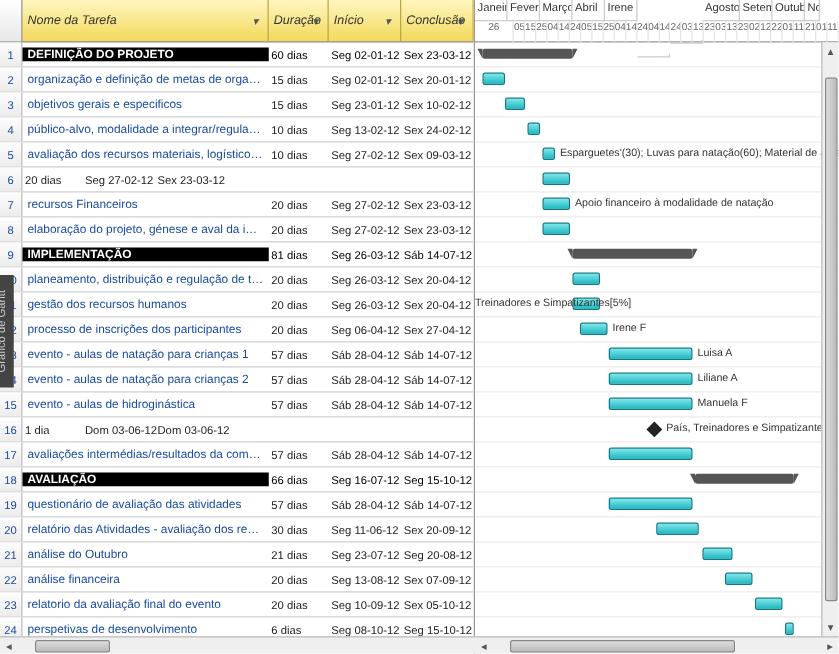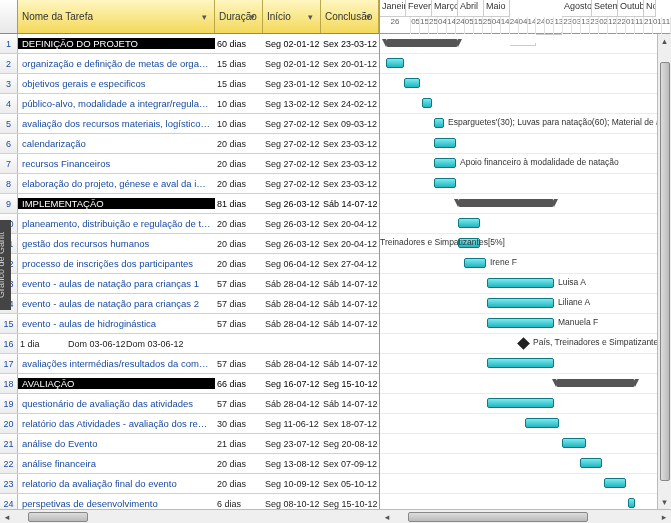--- a/index.html
+++ b/index.html
@@ -4,36 +4,36 @@
 <style>
 * { box-sizing: border-box; margin: 0; padding: 0; }
 body { font-family: Tahoma, Arial, sans-serif; font-size: 10px; background: #fff; width: 671px; height: 523px; overflow: hidden; position: relative; }
 .app { display: flex; width: 100%; height: 100%; }
 .left-pane { width: 380px; height: 100%; border-right: 1px solid #999; overflow: hidden; }
 .right-pane { flex: 1; height: 100%; overflow: hidden; position: relative; background: #fff; }
 .side-tab { position: absolute; left: -4px; top: 220px; width: 15px; height: 90px; background: #444; color: #ccc; writing-mode: vertical-rl; text-align: center; font-size: 9px; padding: 4px 0; transform: rotate(180deg); z-index: 20; }
 
 
 .thead { display: flex; background: linear-gradient(#fff6c0, #f3d95a); border-bottom: 1px solid #888; height: 34px; }
-.thead .cell { border-right: 1px solid #b8a84a; display: flex; align-items: center; padding: 0 4px; position: relative; color: #333; font-size: 10px; }
+.thead .cell { border-right: 1px solid #b8a84a; display: flex; align-items: flex-start; padding: 11px 4px; position: relative; color: #333; font-size: 10px; font-style: italic; }
 .thead .rownum { width: 18px; background: linear-gradient(#fefefe, #e8e8e8); border-right: 1px solid #999; }
 .thead .name { flex: 1; }
 .thead .dur { width: 48px; }
 .thead .start { width: 58px; }
 .thead .end { width: 58px; }
 .thead .drop { position: absolute; right: 2px; top: 50%; transform: translateY(-50%); width: 10px; height: 10px; color: #555; font-size: 9px; }
 
 .tbody { display: block; }
 .row { display: flex; height: 20px; border-bottom: 1px solid #d0d0d0; align-items: center; }
 .row .rownum { width: 18px; text-align: center; color: #1a4ba0; background: linear-gradient(#fdfdfd,#ececec); border-right: 1px solid #bbb; font-size: 9px; height: 100%; display:flex; align-items:center; justify-content:center; }
 .row .name { flex: 1; padding: 0 4px; color: #1a4ba0; overflow: hidden; text-overflow: ellipsis; white-space: nowrap; font-size: 9.5px; }
 .row .dur { width: 48px; padding: 0 2px; color: #222; font-size: 9px; white-space: nowrap; }
 .row .start { width: 58px; padding: 0 2px; color: #222; font-size: 9px; white-space: nowrap; }
 .row .end { width: 58px; padding: 0 2px; color: #222; font-size: 9px; white-space: nowrap; }
-.row.summary .name { font-weight: normal; color: #000; background: #000; color: #fff; }
+.row.summary .name { font-weight: bold; color: #000; background: #000; color: #fff; }
 .row.summary .dur, .row.summary .start, .row.summary .end { color: #000; }
 
 
 .gantt-head { height: 34px; border-bottom: 1px solid #999; background: #fff; }
 .gantt-months { display: flex; height: 17px; }
 .gantt-months .m { border-right: 1px solid #ccc; border-bottom: 1px solid #ccc; font-size: 9px; color: #333; padding: 1px 2px; overflow: hidden; }
 .gantt-days { display: flex; height: 17px; }
 .gantt-days .d { border-right: 1px solid #e4e4e4; font-size: 8px; color: #666; text-align: center; overflow: hidden; }
 
 
@@ -113,21 +113,20 @@
         </div>
         <div class="row">
           <div class="rownum">5</div>
           <div class="name">avaliação dos recursos materiais, logísticos e infraestruturas</div>
           <div class="dur">10 dias</div>
           <div class="start">Seg 27-02-12</div>
           <div class="end">Sex 09-03-12</div>
         </div>
         <div class="row">
           <div class="rownum">6</div>
-          <div class="name">calendarização</div>
           <div class="dur">20 dias</div>
           <div class="start">Seg 27-02-12</div>
           <div class="end">Sex 23-03-12</div>
         </div>
         <div class="row">
           <div class="rownum">7</div>
           <div class="name">recursos Financeiros</div>
           <div class="dur">20 dias</div>
           <div class="start">Seg 27-02-12</div>
           <div class="end">Sex 23-03-12</div>
@@ -213,25 +212,25 @@
           <div class="name">questionário de avaliação das atividades</div>
           <div class="dur">57 dias</div>
           <div class="start">Sáb 28-04-12</div>
           <div class="end">Sáb 14-07-12</div>
         </div>
         <div class="row">
           <div class="rownum">20</div>
           <div class="name">relatório das Atividades - avaliação dos resultados</div>
           <div class="dur">30 dias</div>
           <div class="start">Seg 11-06-12</div>
-          <div class="end">Sex 18-07-12</div>
+          <div class="end">Sex 20-09-12</div>
         </div>
         <div class="row">
           <div class="rownum">21</div>
-          <div class="name">análise do Evento</div>
+          <div class="name">análise do Outubro</div>
           <div class="dur">21 dias</div>
           <div class="start">Seg 23-07-12</div>
           <div class="end">Seg 20-08-12</div>
         </div>
         <div class="row">
           <div class="rownum">22</div>
           <div class="name">análise financeira</div>
           <div class="dur">20 dias</div>
           <div class="start">Seg 13-08-12</div>
           <div class="end">Sex 07-09-12</div>
@@ -258,21 +257,21 @@
     </div>
   </div>
 
   <div class="right-pane">
     <div class="gantt-head">
       <div class="gantt-months" id="gmonths">
           <div class="m" style="width: 26px;">Janeiro</div>
           <div class="m" style="width: 26px;">Fevereiro</div>
           <div class="m" style="width: 26px;">Março</div>
           <div class="m" style="width: 26px;">Abril</div>
-          <div class="m" style="width: 26px;">Maio</div>
+          <div class="m" style="width: 26px;">Irene</div>
           <div class="m" style="width: 26px; margin-top: 43px;">Junh</div>
           <div class="m" style="width: 26px; margin-top: 32px;">Julh</div>
           <div class="m" style="width: 30px;">Agosto</div>
           <div class="m" style="width: 26px;">Setembro</div>
           <div class="m" style="width: 26px;">Outubro</div>
           <div class="m" style="width: 12px;">Nov</div>
         </div>
       <div class="gantt-days" id="gdays">
           <div class="d" style="width: 32px;">26</div>
           <div class="d" style="width: 9.2px;">05</div>

